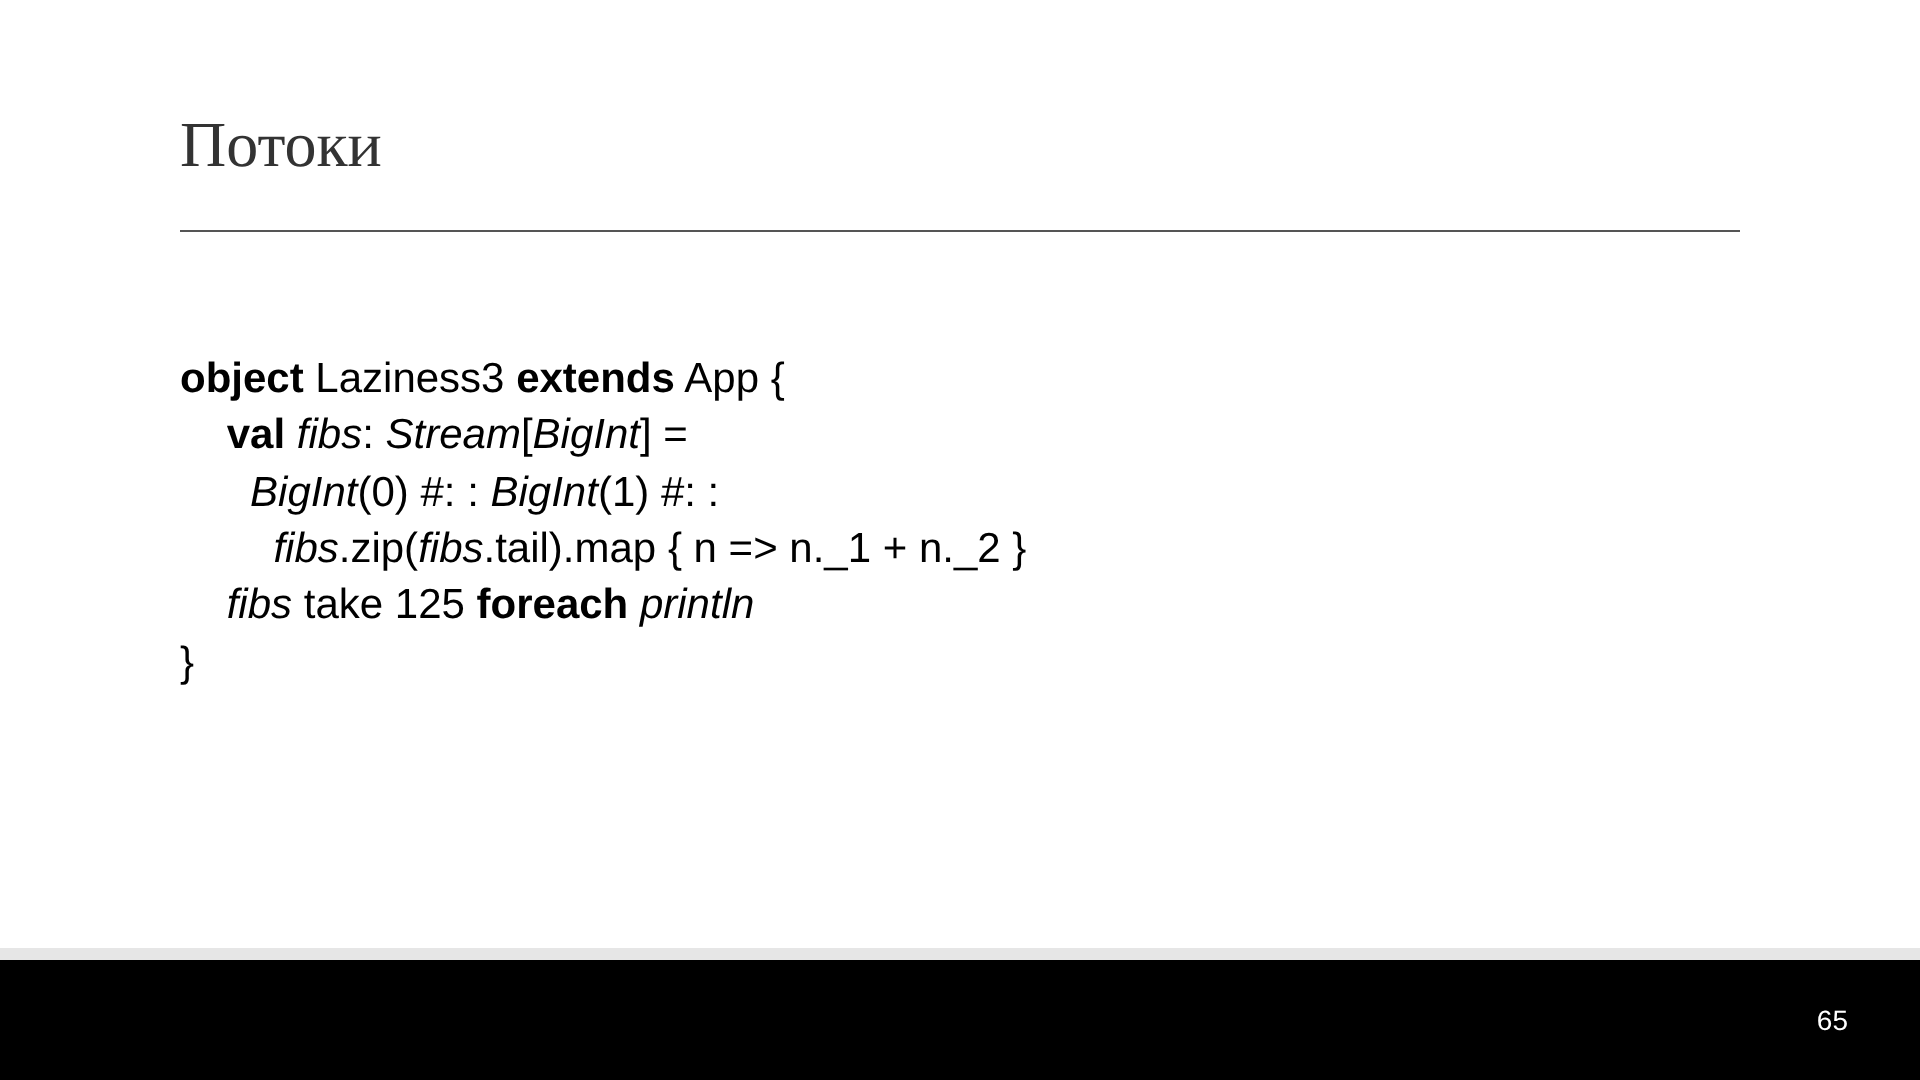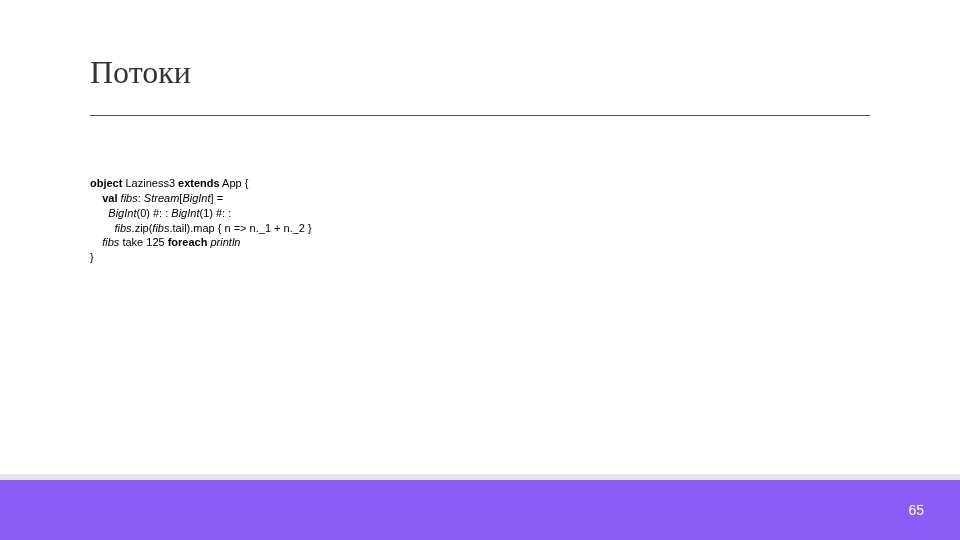--- a/index.html
+++ b/index.html
@@ -31,36 +31,36 @@
     left: 90px;
     top: 115px;
     width: 780px;
     height: 0;
     border-top: 1px solid #555555;
   }
   .code {
     position: absolute;
     left: 90px;
     top: 176px;
-    font-size: 11px;
+    font-size: 21px;
     color: #000000;
     line-height: 1.35;
     white-space: pre;
     font-family: Arial, Helvetica, sans-serif;
   }
   .code .kw { font-weight: 700; }
   .code .it { font-style: italic; }
   .code .ty { font-style: italic; }
   .bottom-bar {
     position: absolute;
     left: 0;
     bottom: 0;
     width: 960px;
     height: 60px;
-    background: #8b5cf6;
+    background: #000000;
   }
   .bottom-edge {
     position: absolute;
     left: 0;
     bottom: 60px;
     width: 960px;
     height: 6px;
     background: #e6e6e6;
   }
   .page-number {

